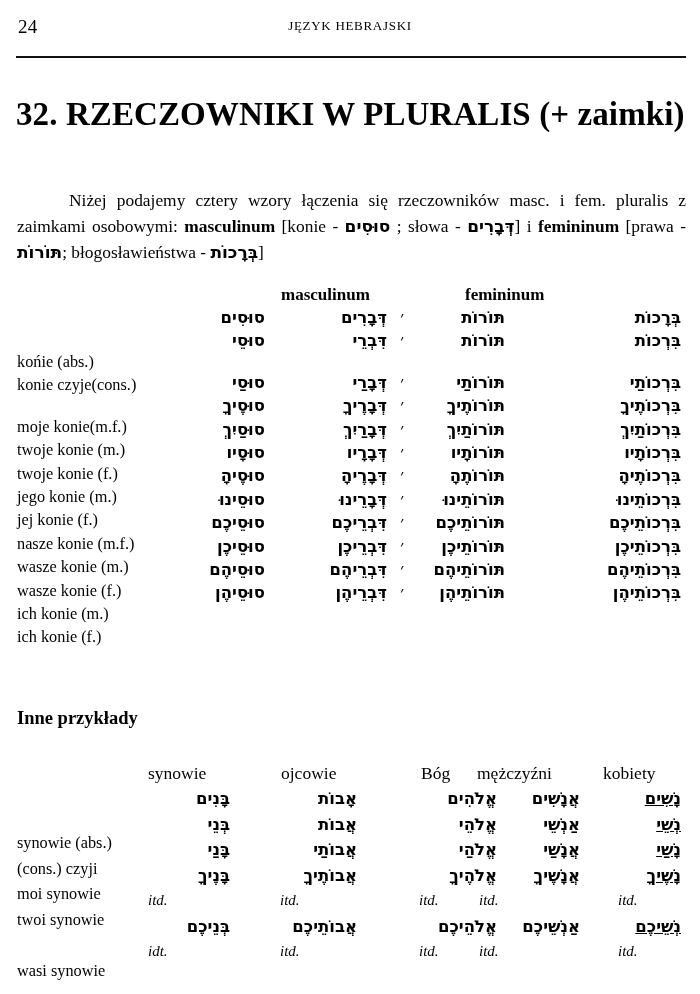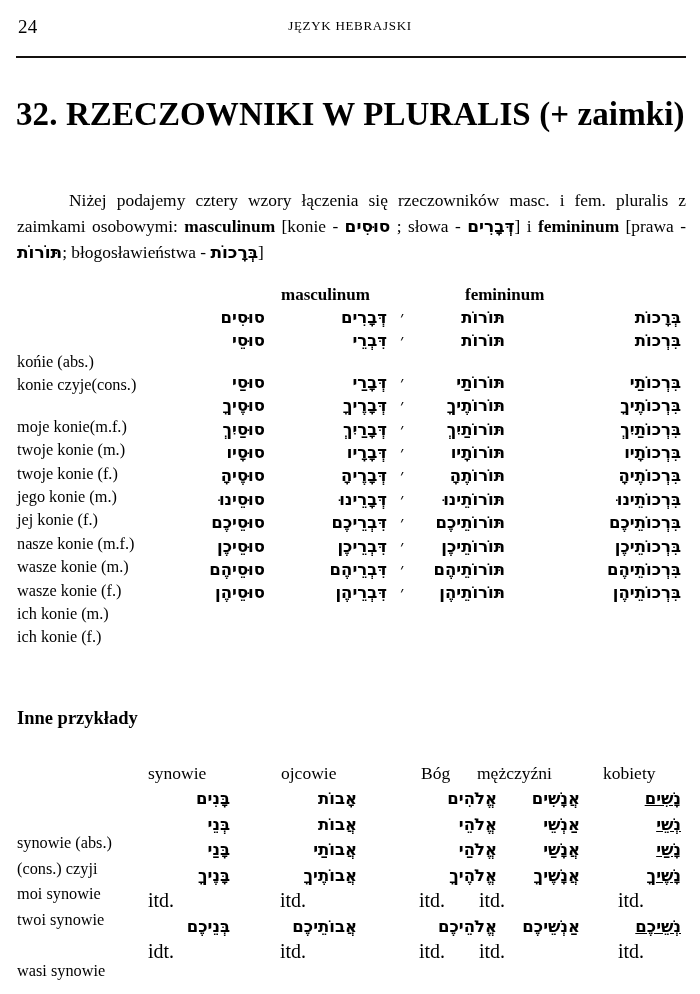--- a/index.html
+++ b/index.html
@@ -164,21 +164,21 @@
   .h-bog { left: 404px; }
   .h-mez { left: 460px; }
   .h-kob { left: 586px; }
 
   .e-syn { right: 453px; }
   .e-ojc { right: 326px; }
   .e-bog { right: 186px; }
   .e-mez { right: 103px; }
   .e-kob { right: 2px; text-decoration: underline;  }
 
-  .itd { font-size: 20px; }
+  .itd { font-size: 15px; font-style: italic; }
   .i-syn { left: 131px; }
   .i-ojc { left: 263px; }
   .i-bog { left: 402px; }
   .i-mez { left: 462px; }
   .i-kob { left: 601px; }
 </style>
 </head>
 <body>
 
 <div class="running-head">

